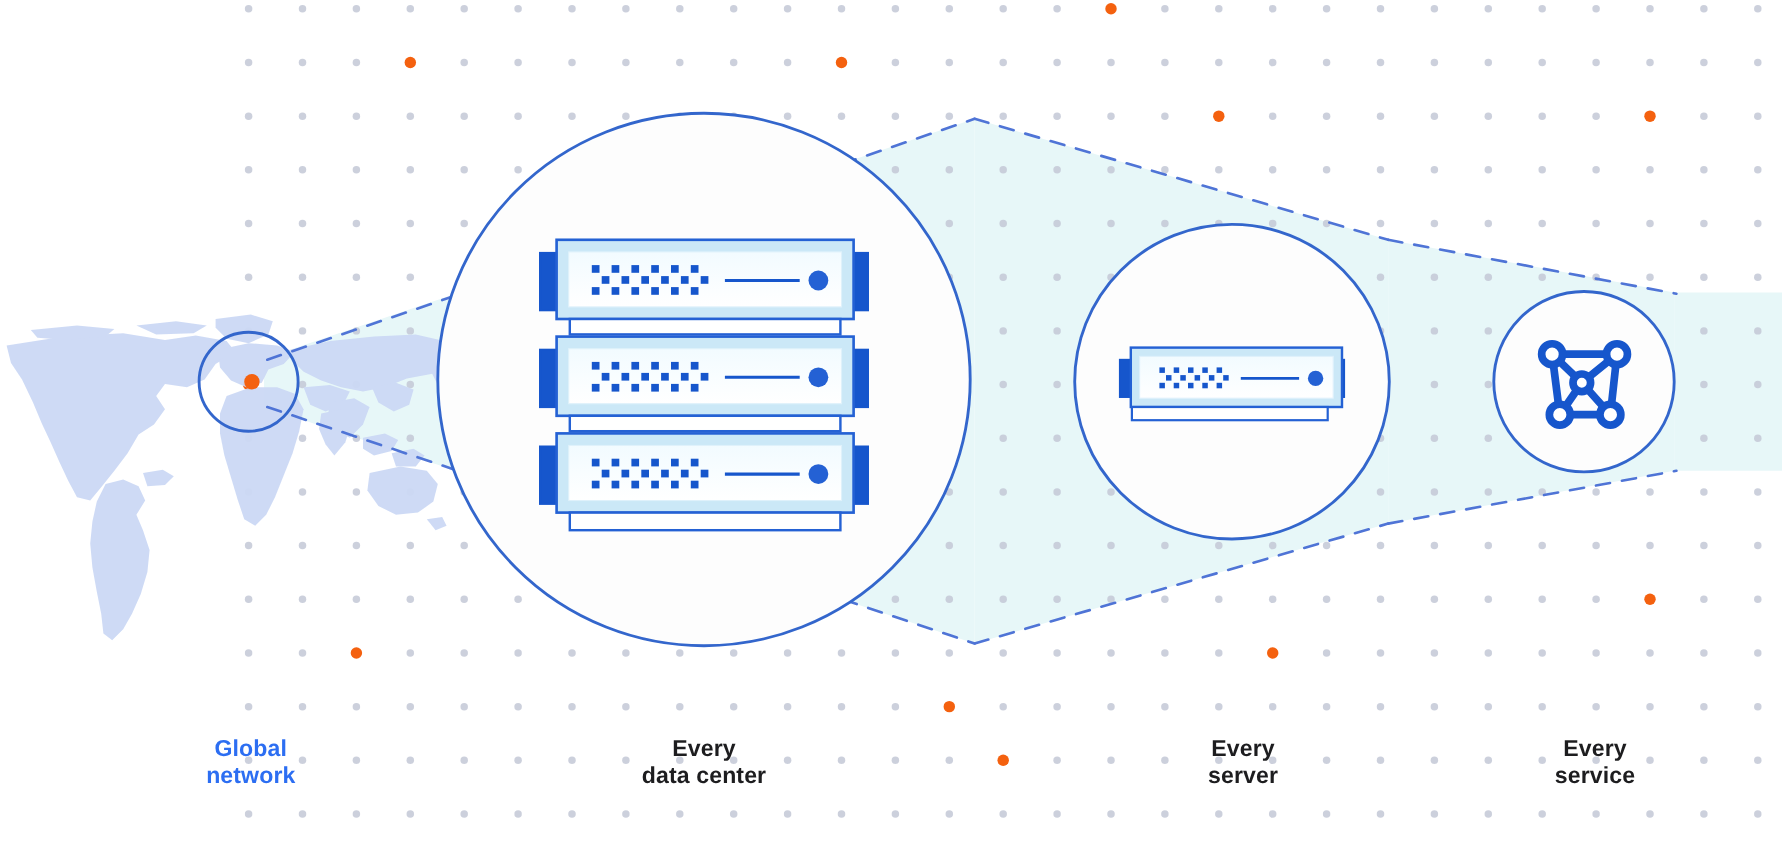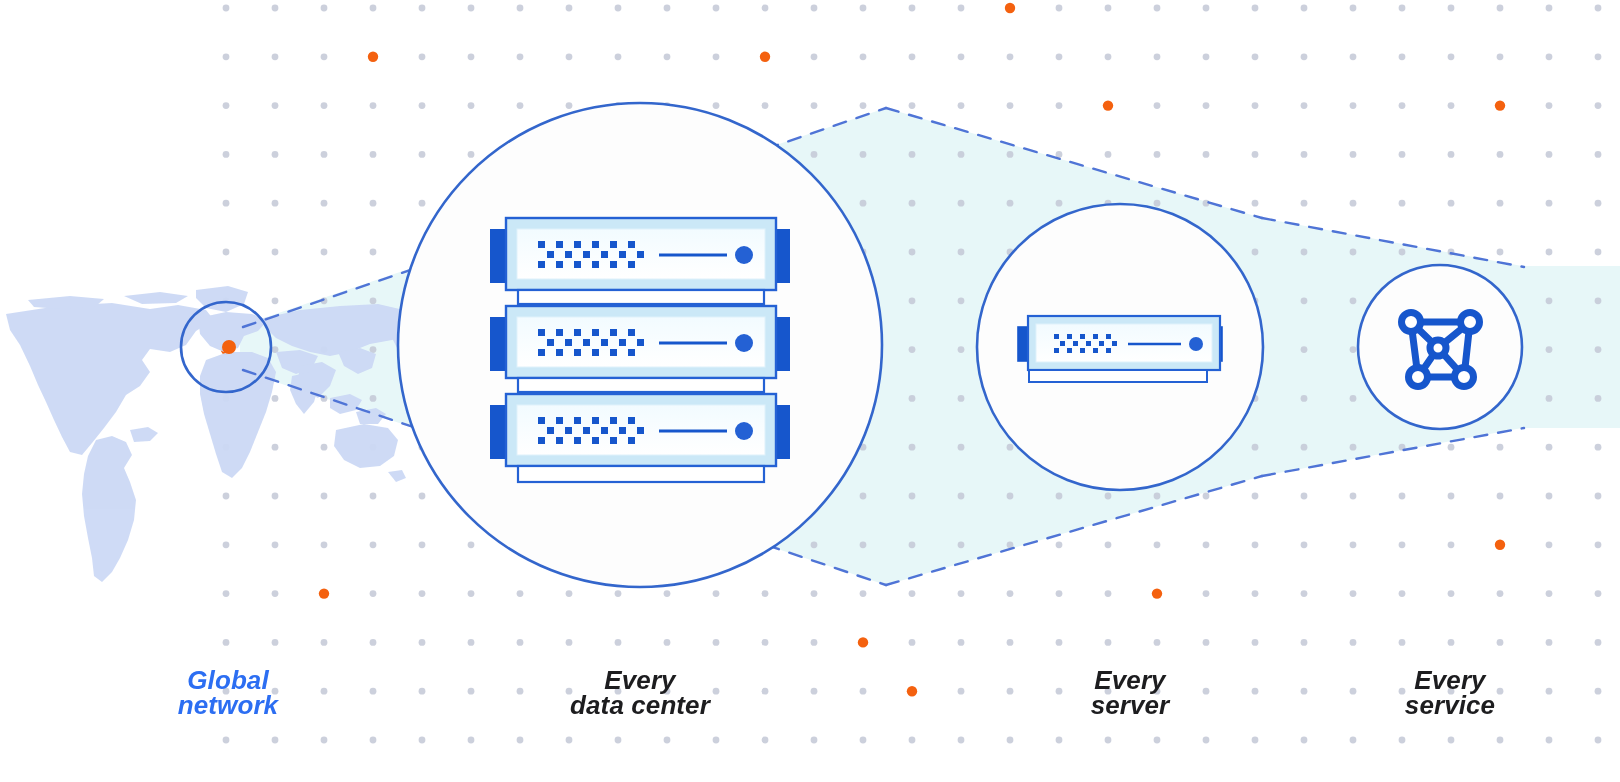--- a/index.html
+++ b/index.html
@@ -8,27 +8,26 @@
     background:#ffffff;
     font-family:"Liberation Sans", sans-serif;
     overflow:hidden;
     position:relative;
   }
   #stage{position:absolute;left:0;top:0;width:1620px;height:782px;}
   #scene{position:absolute;left:0;top:0;width:1620px;height:782px;display:block;}
   .lbl{
     position:absolute;
     text-align:center;
-    font-size:26px;
+    font-size:21px;
     line-height:25px;
     font-weight:700;
     letter-spacing:.1px;
     white-space:pre-line;
     color:#1d1d1f;
-    font-style:italic;
   }
   .lbl.accent{color:#2c6ef2;}
 </style>
 </head>
 <body>
 
 <div id="stage">
 
 <svg id="scene" viewBox="0 0 1620 782" xmlns="http://www.w3.org/2000/svg">
   <defs>

